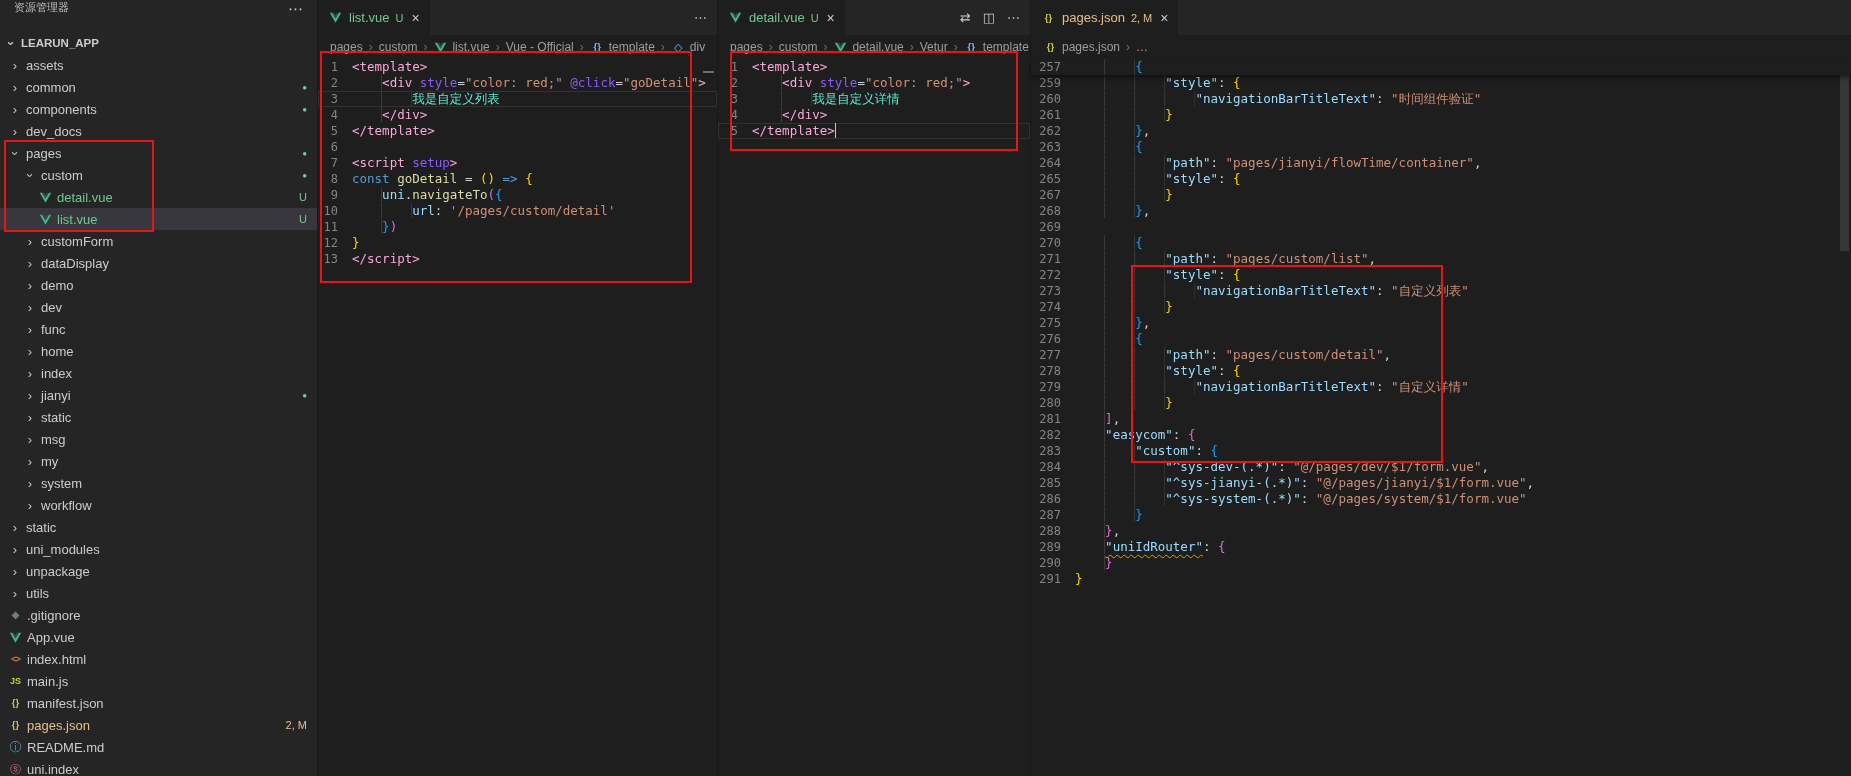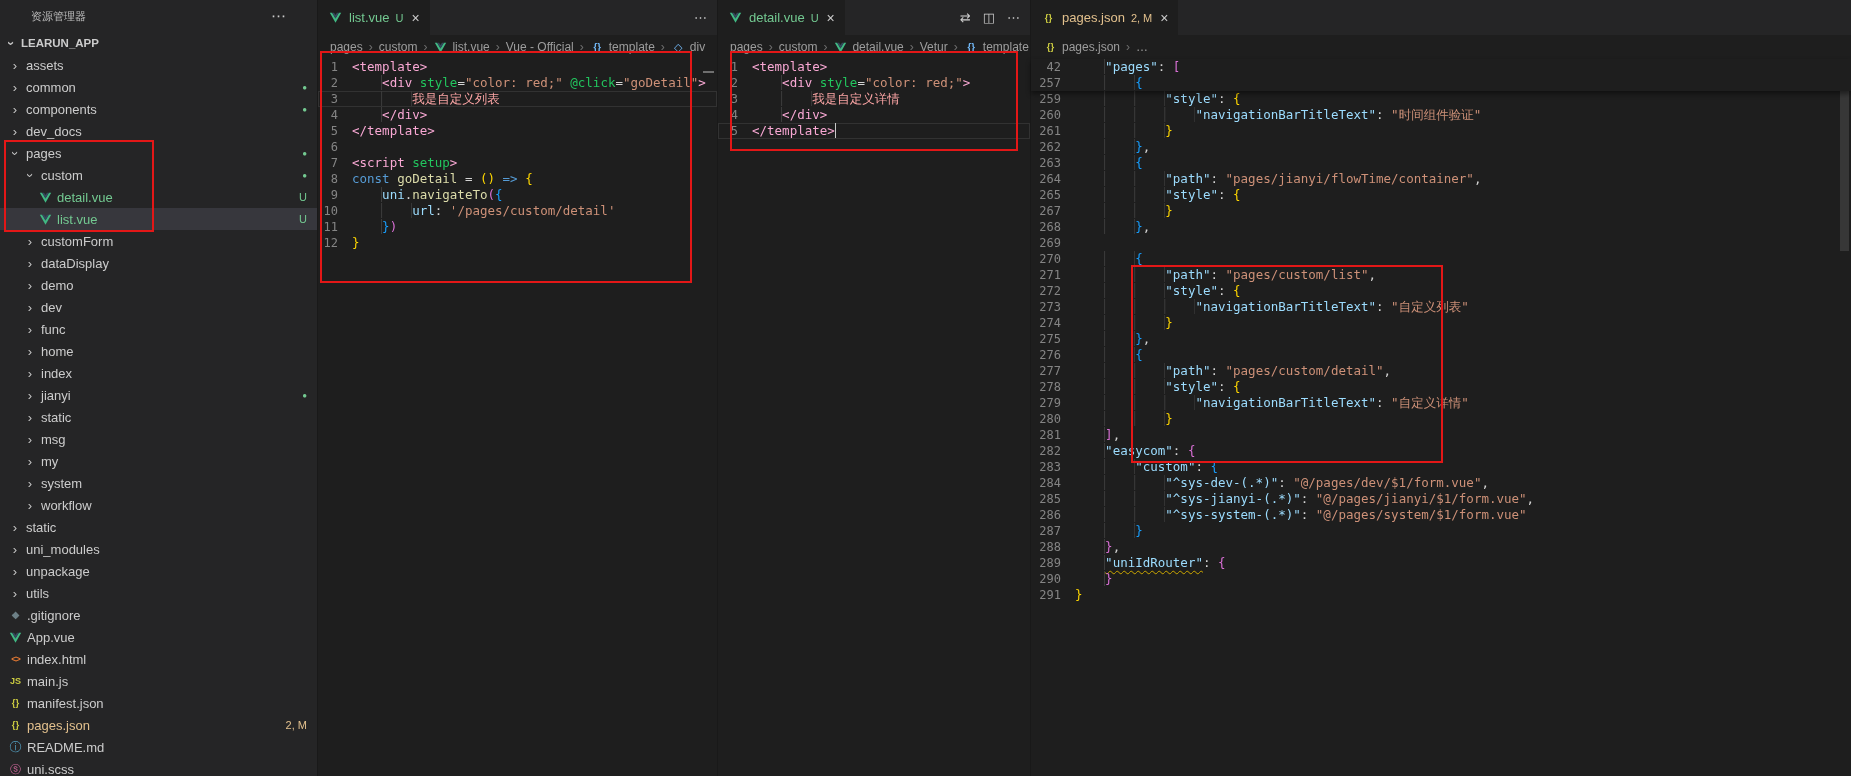--- a/index.html
+++ b/index.html
@@ -2,21 +2,21 @@
 <html><head>
 <meta charset="utf-8">
 <style>
   *{box-sizing:border-box;margin:0;padding:0}
   html,body{width:1851px;height:776px;overflow:hidden}
   body{background:#1e1e1e;font-family:"Liberation Sans",sans-serif;color:#ccc}
   .app{display:flex;height:100%}
 
   
   .sidebar{width:317px;flex:none;background:#252526;position:relative;overflow:hidden}
-  .sb-header{height:32px;display:flex;align-items:center;padding:0 31px}
+  .sb-header{height:32px;display:flex;padding:0 14px}
   .sb-title{font-size:11px;color:#bbb}
   .sb-more{margin-left:auto;font-size:15px;color:#ccc;cursor:pointer}
   .root-row{height:22px;display:flex;align-items:center;gap:3px;padding-left:4px;font-size:11.5px;font-weight:bold;color:#ccc;cursor:pointer}
   .chev{width:14px;flex:none;text-align:center;font-size:13px;color:#c5c5c5;display:inline-block}
   .chev.open{transform:rotate(90deg)}
   .trow{height:22px;display:flex;align-items:center;gap:4px;padding-right:10px;font-size:13px;cursor:pointer}
   .trow.sel{background:#37373d}
   .tlabel{white-space:nowrap}
   .gitdot{margin-left:auto;font-size:8px;color:#73c991}
   .badge{margin-left:auto;font-size:11px}
@@ -44,22 +44,22 @@
   .tab-actions span{cursor:pointer}
   .crumbs{height:24px;flex:none;display:flex;align-items:center;gap:6px;padding:0 12px;font-size:12px;color:#9d9d9d;background:#1e1e1e;white-space:nowrap;overflow:hidden}
   .citem{display:inline-flex;align-items:center;gap:4px;cursor:pointer}
   .csep{color:#6e6e6e}
   .code{flex:1;position:relative;font-family:"DejaVu Sans Mono","Liberation Mono",monospace;font-size:12.5px;overflow:visible}
   .cline{display:flex;height:16px;line-height:16px;white-space:pre}
   .cline.cur{box-shadow:inset 0 0 0 1px #323232}
   .ln{flex:none;width:34px;text-align:right;padding-right:14px;color:#858585;font-size:12px}
   .g3 .ln{width:44px}
   .lc{flex:none}
-  .tk-tag{color:#f9a8d4}.tk-attr{color:#22c55e}.tk-str{color:#ce9178}.tk-plain{color:#d4d4d4}
-  .tk-kw{color:#569cd6}.tk-fn{color:#dcdcaa}.tk-var{color:#9cdcfe}.tk-key{color:#9cdcfe}.tk-txt{color:#fca5a5}
+  .tk-tag{color:#f9a8d4}.tk-attr{color:#8b5cf6}.tk-str{color:#ce9178}.tk-plain{color:#d4d4d4}
+  .tk-kw{color:#569cd6}.tk-fn{color:#dcdcaa}.tk-var{color:#9cdcfe}.tk-key{color:#9cdcfe}.tk-txt{color:#5eead4}
   .tk-b1{color:#ffd700}.tk-b2{color:#da70d6}.tk-b3{color:#179fff}
   .tk-ws{background-image:linear-gradient(90deg,transparent 0,transparent calc(4ch - 1px),#3c3c3c calc(4ch - 1px),#3c3c3c 4ch);background-size:4ch 100%;background-repeat:repeat-x}
   .tk-sq{text-decoration:underline wavy #cca700;text-underline-offset:3px;text-decoration-thickness:1px}
   .caret{display:inline-block;width:1.5px;height:15px;background:#c8c8c8;vertical-align:-3px}
   .sticky{position:relative;z-index:2;background:#1e1e1e;box-shadow:0 3px 5px rgba(0,0,0,.45)}
   .annot{position:absolute;border:2px solid #e31717;pointer-events:none;z-index:5}
   .ruler-dash{position:absolute;top:12px;right:3px;width:11px;height:2px;background:#6f6f6f}
   .vscroll{position:absolute;top:2px;right:2px;width:9px;height:190px;background:rgba(121,121,121,.28);cursor:pointer}
 </style>
 </head>
@@ -223,21 +223,21 @@
           <span class="ficon i-json">{}</span>
           <span class="tlabel c-modified">pages.json</span>
           <span class="badge c-modified">2, M</span>
         </div>
         <div class="trow" style="padding-left: 8px;">
           <span class="ficon i-md">ⓘ</span>
           <span class="tlabel">README.md</span>
         </div>
         <div class="trow" style="padding-left: 8px;">
           <span class="ficon i-scss">ⓢ</span>
-          <span class="tlabel">uni.scss</span>
+          <span class="tlabel">uni.index</span>
         </div>
       </div>
     <div class="annot" style="top:140px;left:4px;width:150px;height:92px"></div>
   </div>
 
   <div class="editors">
 
     <div class="group g1">
       <div class="tabbar">
         <div class="tab">
@@ -295,20 +295,21 @@
             <div class="cline cur"><span class="ln">3</span><span class="lc"><span class="tk-ws">        </span><span class="tk-txt">我是自定义列表</span></span></div>
             <div class="cline"><span class="ln">4</span><span class="lc"><span class="tk-ws">    </span><span class="tk-tag">&lt;/div&gt;</span></span></div>
             <div class="cline"><span class="ln">5</span><span class="lc"><span class="tk-tag">&lt;/template&gt;</span></span></div>
             <div class="cline"><span class="ln">6</span><span class="lc"></span></div>
             <div class="cline"><span class="ln">7</span><span class="lc"><span class="tk-tag">&lt;script</span><span class="tk-plain"> </span><span class="tk-attr">setup</span><span class="tk-tag">&gt;</span></span></div>
             <div class="cline"><span class="ln">8</span><span class="lc"><span class="tk-kw">const</span><span class="tk-plain"> </span><span class="tk-fn">goDetail</span><span class="tk-plain"> = </span><span class="tk-b1">()</span><span class="tk-plain"> </span><span class="tk-kw">=&gt;</span><span class="tk-plain"> </span><span class="tk-b1">{</span></span></div>
             <div class="cline"><span class="ln">9</span><span class="lc"><span class="tk-ws">    </span><span class="tk-var">uni</span><span class="tk-plain">.</span><span class="tk-fn">navigateTo</span><span class="tk-b2">(</span><span class="tk-b3">{</span></span></div>
             <div class="cline"><span class="ln">10</span><span class="lc"><span class="tk-ws">        </span><span class="tk-var">url</span><span class="tk-plain">: </span><span class="tk-str">'/pages/custom/detail'</span></span></div>
             <div class="cline"><span class="ln">11</span><span class="lc"><span class="tk-ws">    </span><span class="tk-b3">}</span><span class="tk-b2">)</span></span></div>
             <div class="cline"><span class="ln">12</span><span class="lc"><span class="tk-b1">}</span></span></div>
+            <div class="cline"><span class="ln">13</span><span class="lc"><span class="tk-tag">&lt;/script&gt;</span></span></div>
           </div>
         <div class="annot" style="top:-8px;left:2px;width:372px;height:232px"></div>
         <div class="ruler-dash"></div>
       </div>
     </div>
 
     <div class="group g2">
       <div class="tabbar">
         <div class="tab">
           <span class="ficon">
@@ -381,21 +382,20 @@
             <span class="ficon i-json">{}</span>
             <span>pages.json</span>
           </span>
           <span class="csep">›</span>
           <span class="citem">
             <span>…</span>
           </span>
         </div>
       <div class="code">
         <div class="sticky">
-            <div class="cline"><span class="ln">42</span><span class="lc"><span class="tk-ws">    </span><span class="tk-key">"pages"</span><span class="tk-plain">: </span><span class="tk-b2">[</span></span></div>
             <div class="cline"><span class="ln">257</span><span class="lc"><span class="tk-ws">        </span><span class="tk-b3">{</span></span></div>
           </div>
         <div>
             <div class="cline"><span class="ln">259</span><span class="lc"><span class="tk-ws">            </span><span class="tk-key">"style"</span><span class="tk-plain">: </span><span class="tk-b1">{</span></span></div>
             <div class="cline"><span class="ln">260</span><span class="lc"><span class="tk-ws">                </span><span class="tk-key">"navigationBarTitleText"</span><span class="tk-plain">: </span><span class="tk-str">"时间组件验证"</span></span></div>
             <div class="cline"><span class="ln">261</span><span class="lc"><span class="tk-ws">            </span><span class="tk-b1">}</span></span></div>
             <div class="cline"><span class="ln">262</span><span class="lc"><span class="tk-ws">        </span><span class="tk-b3">}</span><span class="tk-plain">,</span></span></div>
             <div class="cline"><span class="ln">263</span><span class="lc"><span class="tk-ws">        </span><span class="tk-b3">{</span></span></div>
             <div class="cline"><span class="ln">264</span><span class="lc"><span class="tk-ws">            </span><span class="tk-key">"path"</span><span class="tk-plain">: </span><span class="tk-str">"pages/jianyi/flowTime/container"</span><span class="tk-plain">,</span></span></div>
             <div class="cline"><span class="ln">265</span><span class="lc"><span class="tk-ws">            </span><span class="tk-key">"style"</span><span class="tk-plain">: </span><span class="tk-b1">{</span></span></div>

